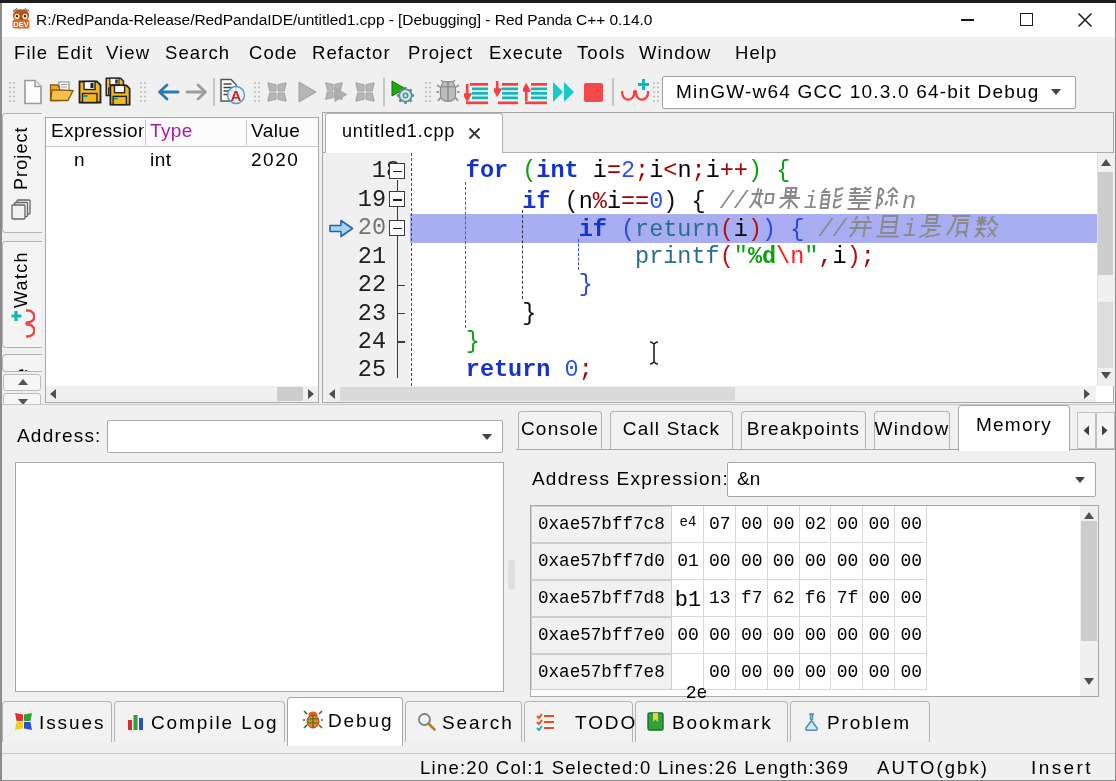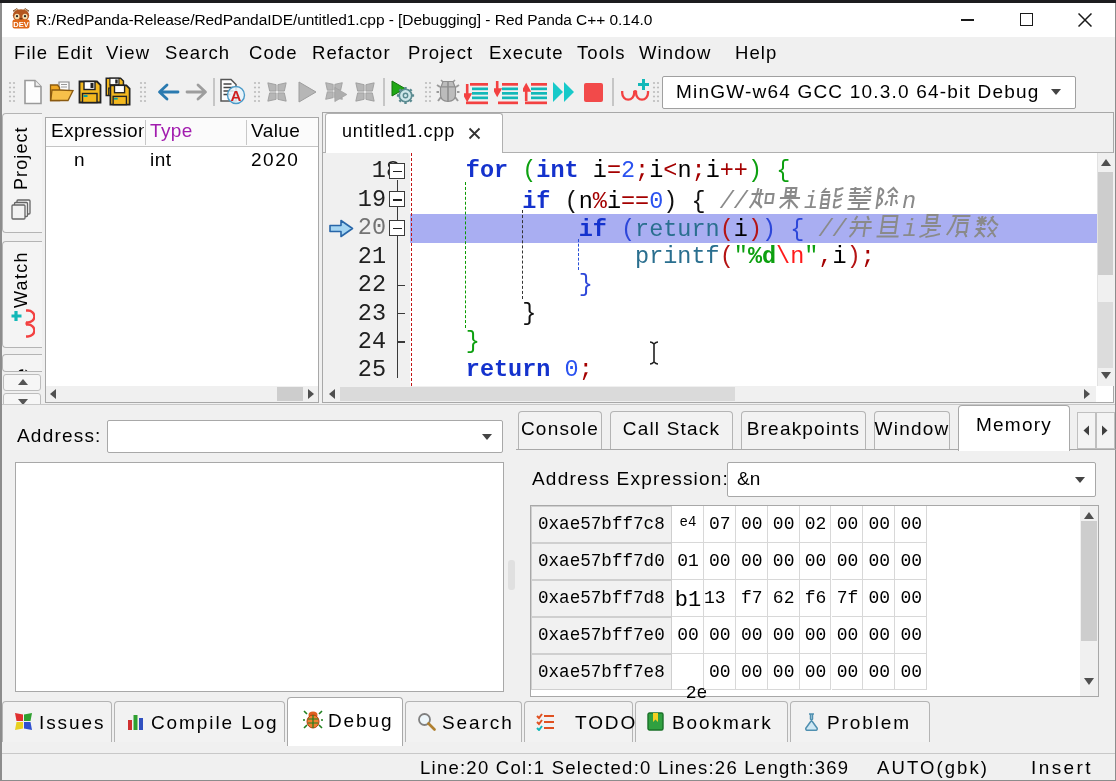--- a/index.html
+++ b/index.html
@@ -531,21 +531,21 @@
 <div class="ab m" style="left:831.5px;top:550.9px;width:31.9px;text-align:center;font-size:18px;color:#000">00</div>
 <div class="ab" style="left:863.4px;top:542.9px;width:31.9px;height:36.9px;border-right:1px solid #d8d8d8;border-bottom:1px solid #d8d8d8;box-sizing:border-box"></div>
 <div class="ab m" style="left:863.4px;top:550.9px;width:31.9px;text-align:center;font-size:18px;color:#000">00</div>
 <div class="ab" style="left:895.3px;top:542.9px;width:31.9px;height:36.9px;border-right:1px solid #d8d8d8;border-bottom:1px solid #d8d8d8;box-sizing:border-box"></div>
 <div class="ab m" style="left:895.3px;top:550.9px;width:31.9px;text-align:center;font-size:18px;color:#000">00</div>
 <div class="ab" style="left:531px;top:579.8px;width:141px;height:36.9px;background:#f1f1f1;border:1px solid #cfcfcf;box-sizing:border-box"></div>
 <div class="ab m" style="left:538px;top:587.8px;font-size:17.6px;color:#000">0xae57bff7d8</div>
 <div class="ab" style="left:672.0px;top:579.8px;width:31.9px;height:36.9px;border-right:1px solid #d8d8d8;border-bottom:1px solid #d8d8d8;box-sizing:border-box"></div>
 <div class="ab m" style="left:672.0px;top:587.8px;width:31.9px;text-align:center;font-size:22px;color:#000">b1</div>
 <div class="ab" style="left:703.9px;top:579.8px;width:31.9px;height:36.9px;border-right:1px solid #d8d8d8;border-bottom:1px solid #d8d8d8;box-sizing:border-box"></div>
-<div class="ab m" style="left:703.9px;top:587.8px;width:31.9px;text-align:left;font-size:18px;color:#000">13</div>
+<div class="ab m" style="left:703.9px;top:587.8px;width:31.9px;text-align:center;font-size:18px;color:#000">13</div>
 <div class="ab" style="left:735.8px;top:579.8px;width:31.9px;height:36.9px;border-right:1px solid #d8d8d8;border-bottom:1px solid #d8d8d8;box-sizing:border-box"></div>
 <div class="ab m" style="left:735.8px;top:587.8px;width:31.9px;text-align:center;font-size:18px;color:#000">f7</div>
 <div class="ab" style="left:767.7px;top:579.8px;width:31.9px;height:36.9px;border-right:1px solid #d8d8d8;border-bottom:1px solid #d8d8d8;box-sizing:border-box"></div>
 <div class="ab m" style="left:767.7px;top:587.8px;width:31.9px;text-align:center;font-size:18px;color:#000">62</div>
 <div class="ab" style="left:799.6px;top:579.8px;width:31.9px;height:36.9px;border-right:1px solid #d8d8d8;border-bottom:1px solid #d8d8d8;box-sizing:border-box"></div>
 <div class="ab m" style="left:799.6px;top:587.8px;width:31.9px;text-align:center;font-size:18px;color:#000">f6</div>
 <div class="ab" style="left:831.5px;top:579.8px;width:31.9px;height:36.9px;border-right:1px solid #d8d8d8;border-bottom:1px solid #d8d8d8;box-sizing:border-box"></div>
 <div class="ab m" style="left:831.5px;top:587.8px;width:31.9px;text-align:center;font-size:18px;color:#000">7f</div>
 <div class="ab" style="left:863.4px;top:579.8px;width:31.9px;height:36.9px;border-right:1px solid #d8d8d8;border-bottom:1px solid #d8d8d8;box-sizing:border-box"></div>
 <div class="ab m" style="left:863.4px;top:587.8px;width:31.9px;text-align:center;font-size:18px;color:#000">00</div>

